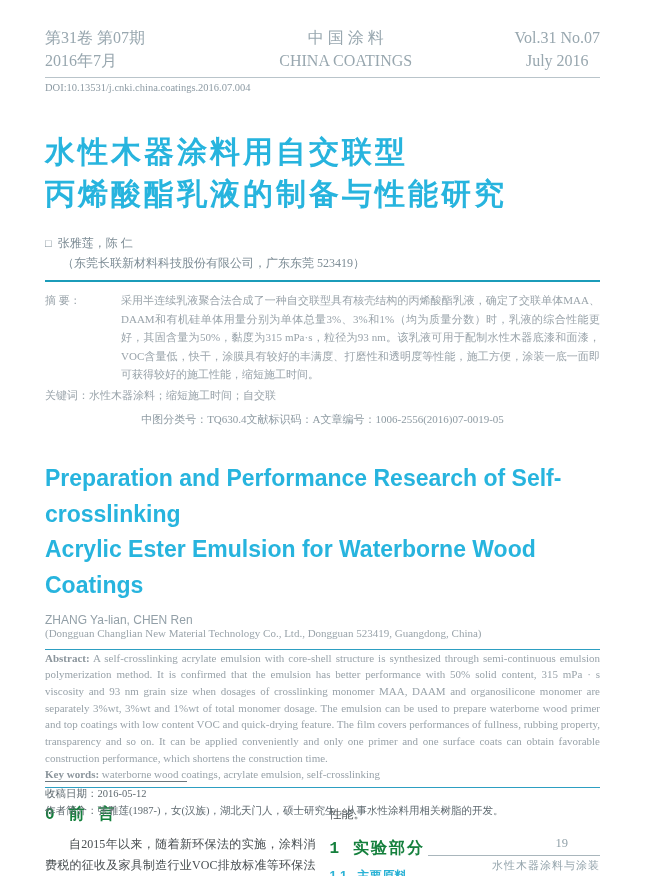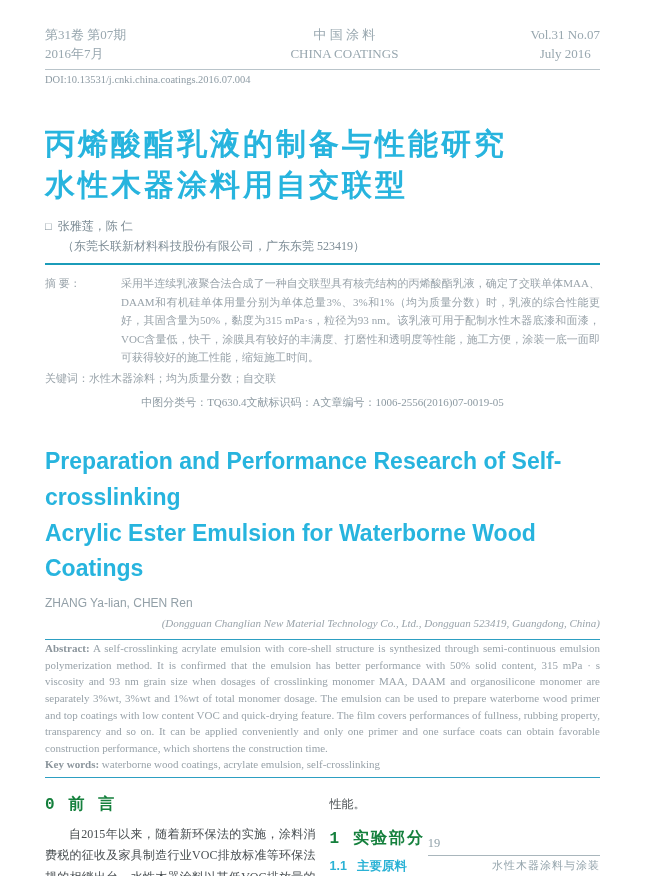--- a/index.html
+++ b/index.html
@@ -9,46 +9,46 @@
     width:645px; height:876px;
     margin:0 auto;
     background:#ffffff;
     overflow:hidden;
     font-family:"Liberation Serif","DejaVu Serif",serif;
     color:#474d50;
   }
   .content { padding:26px 45px 0 45px; }
 
   
-  .journal-header { display:flex; justify-content:space-between; font-size:13px; line-height:1.45; color:#98a7af; }
+  .journal-header { display:flex; justify-content:space-between; font-size:16px; line-height:1.45; color:#98a7af; }
   .jh-col { white-space:nowrap; }
   .jh-center { text-align:center;margin-left:32px; }
   .jh-right { text-align:center; }
   .header-rule { border:none; border-top:1px solid #b9c4ca; margin-top:5px; }
   .doi-line { margin-top:4px; font-size:10.5px; color:#8d9ba4; }
 
   
   .cn-title { margin-top:38px; font-size:30px; font-weight:bold; line-height:1.38; letter-spacing:3px; color:#27b4de; font-family:"Liberation Sans","DejaVu Sans",sans-serif; }
-  .cn-authors { margin-top:13px; font-size:12px; color:#7e8d96; }
+  .cn-authors { margin-top:21px; font-size:12px; color:#7e8d96; }
   .cn-authors .marker { margin-right:6px; font-size:11px; }
   .cn-affiliation { margin-top:3px; padding-left:17px; font-size:12px; color:#7e8d96; }
   .teal-rule { border:none; border-top:2px solid #1b9cb9; margin-top:8px; }
 
   
   .cn-abstract { margin-top:9px; font-size:11px; line-height:1.68; color:#99a3aa; }
   .hang { display:flex;gap:28px; }
   .hang .lbl { flex:0 0 48px; white-space:nowrap; }
   .hang .txt { flex:1; text-align:justify; }
   .cn-keywords { margin-top:2px; font-size:11px; color:#99a3aa; }
   .meta-row { display:flex; justify-content:center; margin-top:8px; font-size:11px; color:#8d9aa2; }
 
   
   .en-title { margin-top:34px; font-size:23px; font-weight:bold; line-height:1.55; color:#27b4de; font-family:"Liberation Sans","DejaVu Sans",sans-serif; }
   .en-authors { margin-top:9px; font-size:12px; color:#93a0a8; font-family:"Liberation Sans","DejaVu Sans",sans-serif; }
-  .en-affiliation { margin-top:7px; font-size:11px; font-style:italic; color:#9aa4ab;text-align:right; }
+  .en-affiliation { font-size:11px; color:#9aa4ab; }
   .thin-blue-rule { border:none; border-top:1.5px solid #2d9fc2; margin-top:10px; }
 
   
   .en-abstract { font-size:11px; line-height:1.52; text-align:justify; color:#99a3aa; }
   .en-abstract b, .en-keywords b { color:#8b959c; }
   .en-keywords { margin-top:1px; font-size:11px; color:#99a3aa; }
   .thin-blue-rule2 { border:none; border-top:1.5px solid #2d9fc2; margin-top:7px; }
 
   
   .columns { display:flex; gap:14px; margin-top:16px; }
@@ -61,21 +61,21 @@
   .lead-p { font-size:12px; line-height:1.8; color:#474d50; }
   .h2-top { margin-top:13px; }
 
   
   .footnotes { position:absolute; left:45px; top:781px; width:555px; }
   .fn-rule { border:none; border-top:1px solid #6b767c; width:142px; margin-bottom:3px; }
   .fn-line { font-size:10.5px; line-height:1.65; color:#5f6a70; }
 
   
   .page-footer { position:absolute; right:45px; top:836px; width:300px; text-align:right; color:#93a3ab; }
-  .page-num { font-size:12.5px; margin-right:32px;text-align:center; }
+  .page-num { font-size:12.5px; margin-right:32px; }
   .footer-rule { border:none; border-top:1px solid #a9b6bc; width:172px; margin:4px 0 2px auto; }
   .footer-cn { font-size:11px; letter-spacing:1px; }
   .footer-en { font-size:10.5px; margin-top:1px; }
 </style>
 </head>
 <body>
 
 <div class="page">
   <div class="content">
 
@@ -90,38 +90,38 @@
       </div>
       <div class="jh-col jh-right">
         <div>Vol.31 No.07</div>
         <div>July 2016</div>
       </div>
     </div>
     <hr class="header-rule">
     <div class="doi-line">DOI:10.13531/j.cnki.china.coatings.2016.07.004</div>
 
     <div class="cn-title">
+      <div>水性木器涂料用自交联型</div>
       <div>丙烯酸酯乳液的制备与性能研究</div>
-      <div>水性木器涂料用自交联型</div>
     </div>
 
     <div class="cn-authors">
       <span class="marker">□</span><span>张雅莲，陈  仁</span>
     </div>
     <div class="cn-affiliation">（东莞长联新材料科技股份有限公司，广东东莞  523419）</div>
 
     <hr class="teal-rule">
 
     <div class="cn-abstract">
       <div class="hang">
         <span class="lbl">摘  要：</span>
         <span class="txt">采用半连续乳液聚合法合成了一种自交联型具有核壳结构的丙烯酸酯乳液，确定了交联单体MAA、DAAM和有机硅单体用量分别为单体总量3%、3%和1%（均为质量分数）时，乳液的综合性能更好，其固含量为50%，黏度为315 mPa·s，粒径为93 nm。该乳液可用于配制水性木器底漆和面漆，VOC含量低，快干，涂膜具有较好的丰满度、打磨性和透明度等性能，施工方便，涂装一底一面即可获得较好的施工性能，缩短施工时间。</span>
       </div>
       <div class="cn-keywords">
-        <span>关键词：</span><span>水性木器涂料；均为质量分数；自交联</span>
+        <span>关键词：</span><span>水性木器涂料；缩短施工时间；自交联</span>
       </div>
     </div>
 
     <div class="meta-row">
       <span><span>中图分类号：</span><span>TQ630.4</span></span>
       <span><span>文献标识码：</span><span>A</span></span>
       <span><span>文章编号：</span><span>1006-2556(2016)07-0019-05</span></span>
     </div>
 
     <div class="en-title">
@@ -156,20 +156,29 @@
         </div>
         <div class="sec-h3">
           <span class="num">1.1</span><span>主要原料</span>
         </div>
 
       </div>
     </div>
 
   </div>
 
+  <div class="footnotes">
+    <hr class="fn-rule">
+    <div class="fn-line">
+      <span>收稿日期：</span><span>2016-05-12</span>
+    </div>
+    <div class="fn-line">
+      <span>作者简介：</span><span>张雅莲(1987-)，女(汉族)，湖北天门人，硕士研究生，从事水性涂料用相关树脂的开发。</span>
+    </div>
+  </div>
 
   <div class="page-footer">
     <div class="page-num">19</div>
     <hr class="footer-rule">
     <div class="footer-cn">水性木器涂料与涂装</div>
     <div class="footer-en">Waterborne Wood Coatings and Application</div>
   </div>
 </div>
 
 </body></html>

